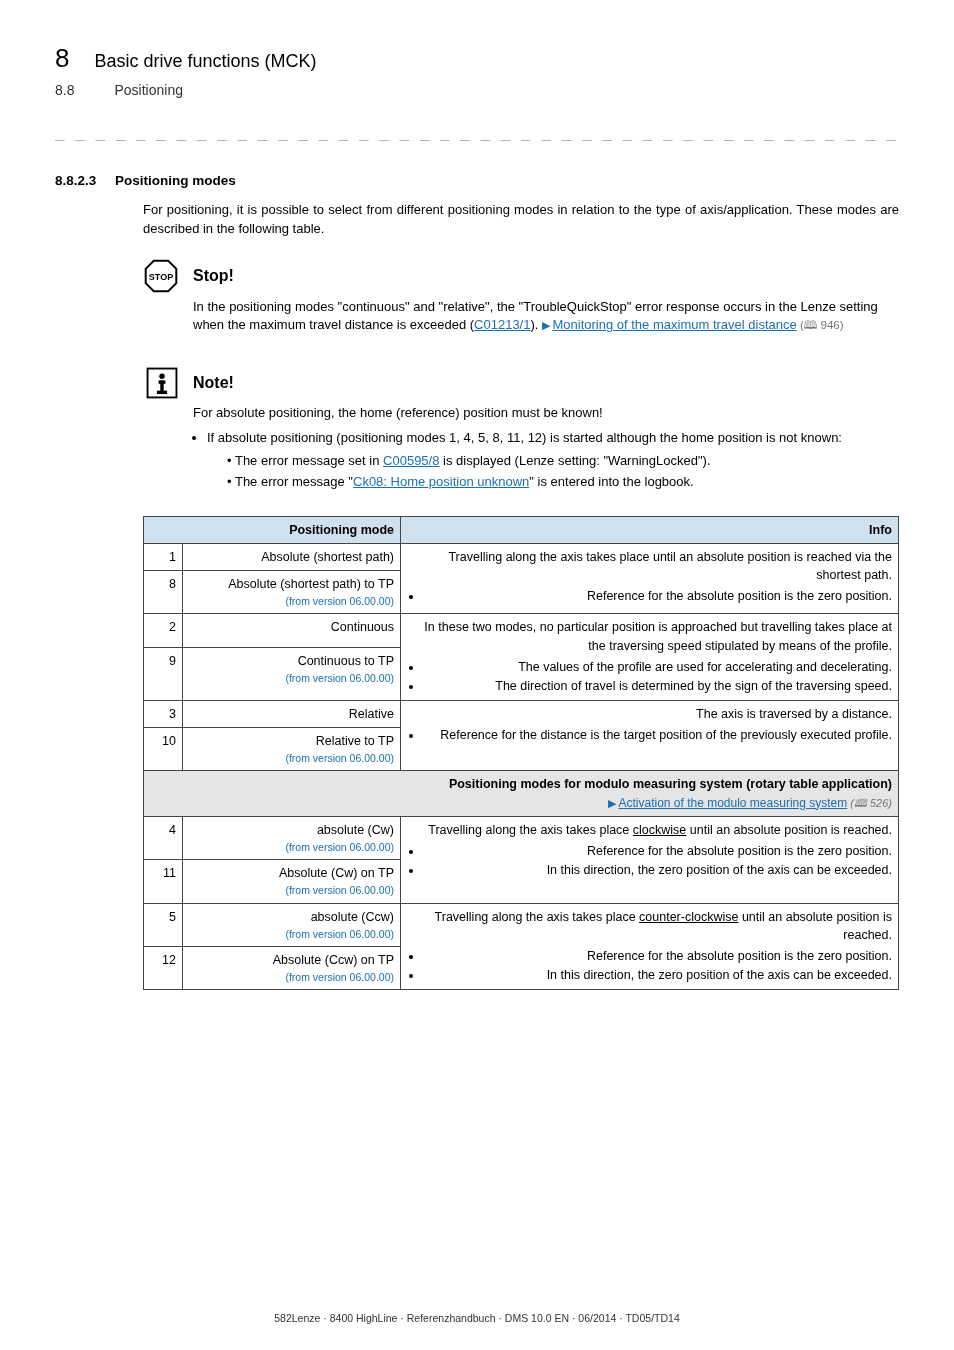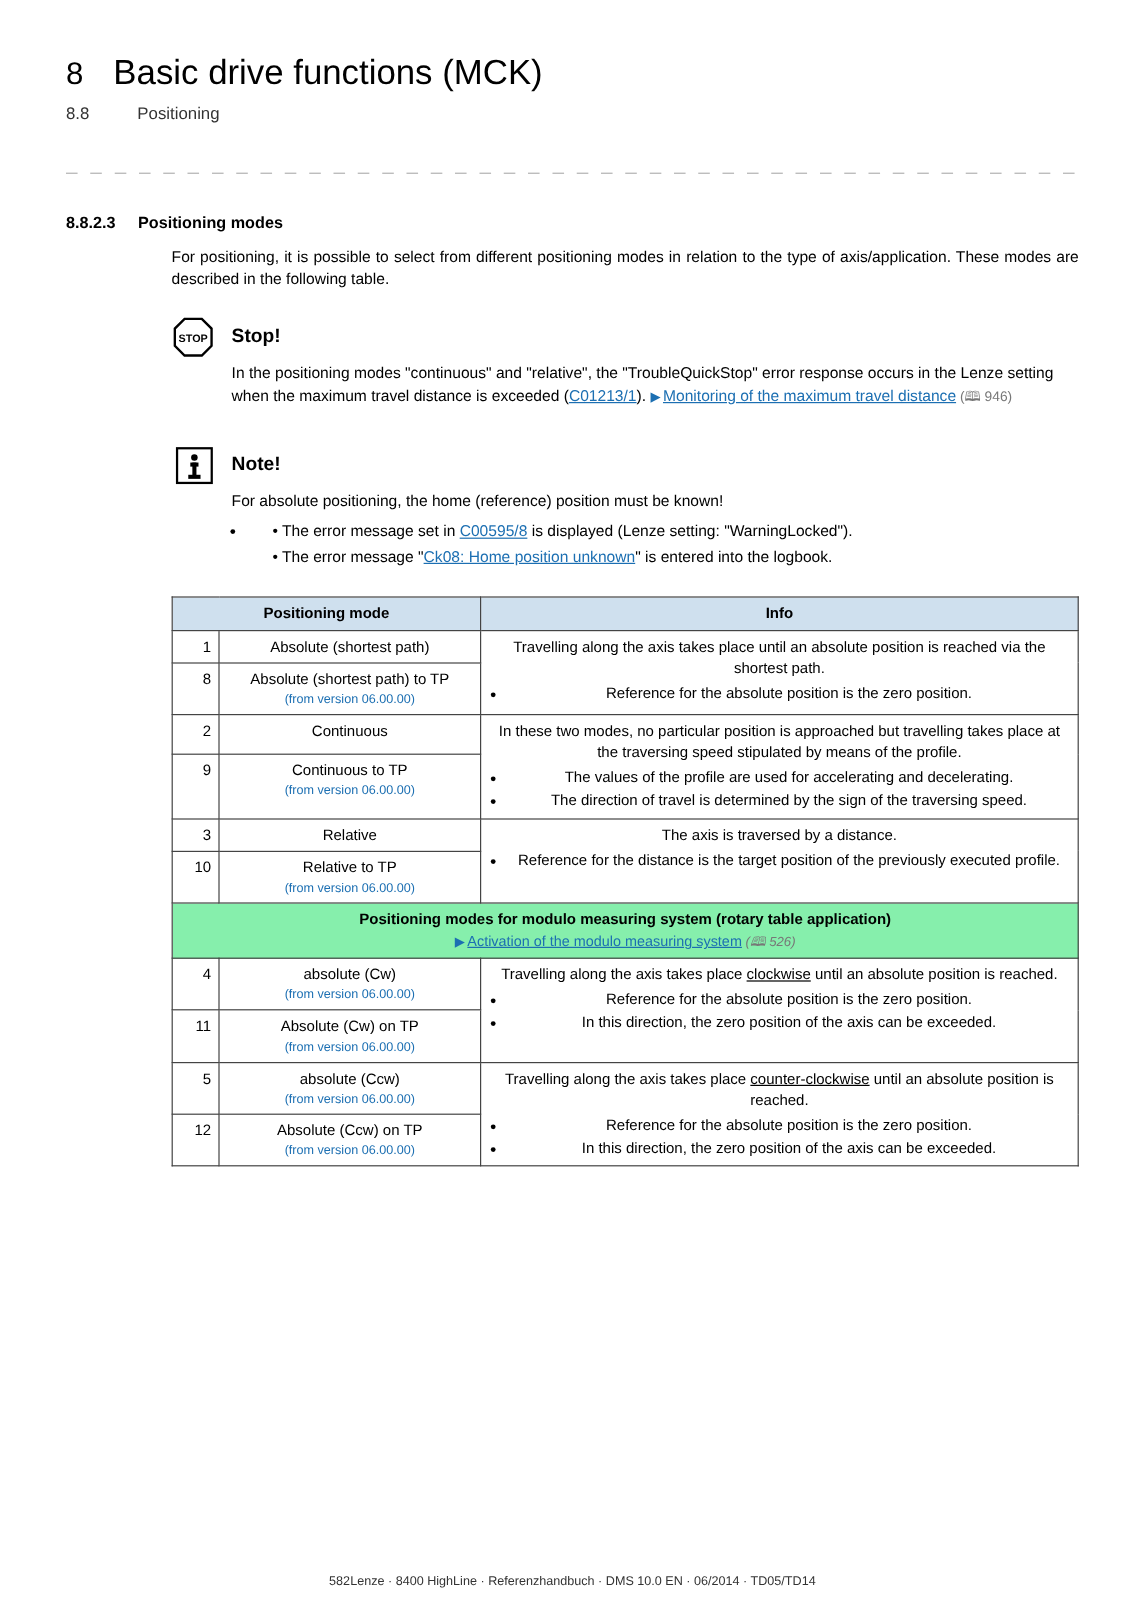--- a/index.html
+++ b/index.html
@@ -13,21 +13,21 @@
     width: 954px;
   }
   .page {
     padding: 40px 55px 30px 55px;
     box-sizing: border-box;
     min-height: 1350px;
     position: relative;
   }
   .header-row { display: flex; align-items: baseline; gap: 25px; }
   .header-num { font-size: 26px; font-weight: 400; }
-  .header-title { font-size: 29px; font-weight: 400; }
+  .header-title { font-size: 18px; font-weight: 400; }
   .sub-row { display: flex; align-items: baseline; gap: 40px; margin-top: 2px; }
   .sub-num { font-size: 14px; color: #333; }
   .sub-title { font-size: 14px; color: #333; }
   .dash-sep {
     margin-top: 20px;
     margin-bottom: 28px;
     color: #888;
     font-family: monospace;
     letter-spacing: 0.5px;
     white-space: nowrap;
@@ -62,27 +62,27 @@
     margin-top: 20px;
     margin-left: 88px;
     border-collapse: collapse;
     width: calc(100% - 88px);
     font-size: 12.5px;
   }
   table.pos-table th, table.pos-table td {
     border: 1px solid #444;
     padding: 4px 6px;
     vertical-align: top;
-    text-align: center;
+    text-align: right;
   }
   table.pos-table th { background: #cfe0ee; font-weight: 700; }
   table.pos-table td.num { text-align: right; width: 26px; }
   table.pos-table td.mode { width: 205px; }
   .ver-note { color: #1c6fb2; font-size: 10.5px; display: block; margin-top: 1px; }
-  .section-head td { background: #86efac; font-weight: 700; padding-top: 4px; padding-bottom: 4px; }
+  .section-head td { background: #e5e5e5; font-weight: 700; padding-top: 4px; padding-bottom: 4px; }
   .section-sub { font-weight: 400; color: #1c6fb2; display: block; font-size: 12px; margin-top: 1px; }
   .section-sub .refgrey { color: #777; font-size: 11px; font-style: italic; }
   .tri { color: #1c6fb2; font-size: 11px; margin-right: 2px; }
   .nested-ul { margin: 3px 0 0 0; padding-left: 16px; }
   .nested-ul li { margin-bottom: 1px; }
   .footer {
     position: absolute;
     bottom: 24px;
     left: 55px;
     right: 55px;
@@ -139,20 +139,21 @@
         <rect x="16" y="17" width="8" height="4" fill="#000"></rect>
         <rect x="18" y="17" width="4" height="14" fill="#000"></rect>
         <rect x="14" y="29" width="12" height="4" fill="#000"></rect>
       </svg>
     </div>
     <div class="callout-body">
       <div class="callout-title">Note!</div>
       <div>For absolute positioning, the home (reference) position must be known!</div>
       <ul class="bullets">
         <li>
+          <span>If absolute positioning (positioning modes 1, 4, 5, 8, 11, 12) is started although the home position is not known:</span>
           <ul class="sub-bullets">
             <li>
               <span>The error message set in </span><span class="link">C00595/8</span><span> is displayed (Lenze setting: "WarningLocked").</span>
             </li>
             <li>
               <span>The error message "</span><span class="link">Ck08: Home position unknown</span><span>" is entered into the logbook.</span>
             </li>
           </ul>
         </li>
       </ul>

